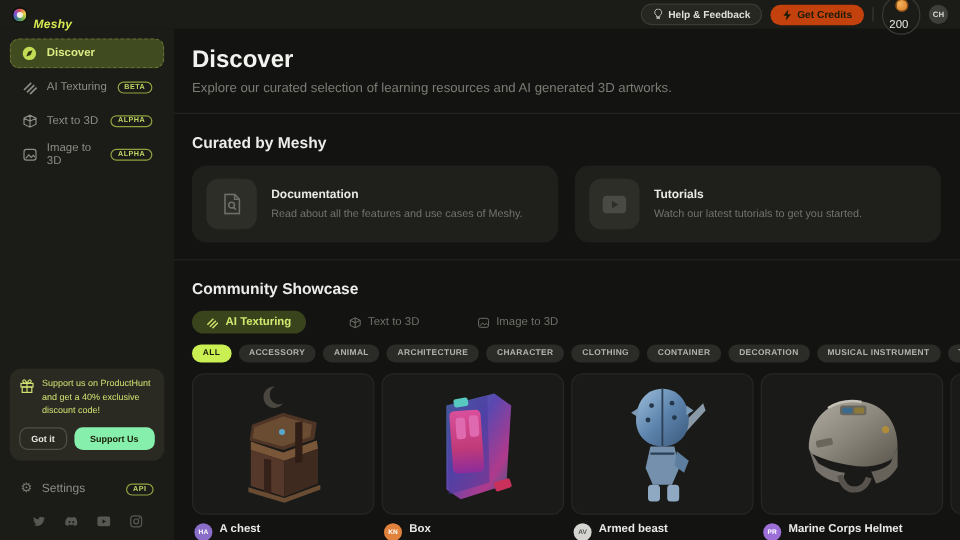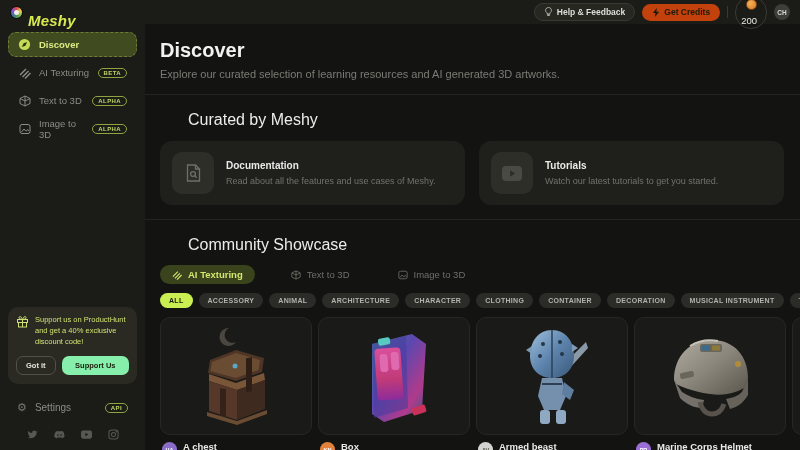--- a/index.html
+++ b/index.html
@@ -4,21 +4,21 @@
 <style>
   * { margin:0; padding:0; box-sizing:border-box; }
   html,body { width:800px; height:450px; overflow:hidden; }
   body { background:#131311; font-family:"Liberation Sans", sans-serif; color:#e8e8e5; position:relative; }
 
   
   .topbar { position:absolute; top:0; left:0; width:800px; height:24px; background:#1b1b17; display:flex; align-items:center; justify-content:space-between; padding:0 10px; z-index:5; }
   .logo { display:flex; align-items:center; gap:5px; cursor:pointer; }
   .logo-mark { width:13px; height:13px; border-radius:50%; background:conic-gradient(#d94f4f,#e8d24a,#6fae4a,#3b7a8c,#7c4fd9,#d94f4f); border:1px solid #0c0c0a; position:relative; }
   .logo-mark::after { content:""; position:absolute; left:3px; top:3px; width:5px; height:5px; border-radius:50%; background:#efefe8; }
-  .logo-text { color:#d7ea51; font-size:15px; font-weight:bold; font-style:italic; letter-spacing:.2px;margin-top:16px; }
+  .logo-text { color:#d7ea51; font-size:10px; font-weight:bold; font-style:italic; letter-spacing:.2px;margin-top:16px; }
   .topbar-right { display:flex; align-items:center; gap:7px; }
   .btn-dark { display:flex; align-items:flex-start; gap:4px; background:#272722; border:1px solid #3a3a34; color:#dededa; font-size:8.5px; font-weight:bold; border-radius:999px; padding:3px 9px; cursor:pointer; font-family:inherit; }
   .btn-lime { display:flex; align-items:center; gap:4px; background:#c2410c; border:none; color:#1a1c09; font-size:8.5px; font-weight:bold; border-radius:999px; padding:3.5px 10px; cursor:pointer; font-family:inherit; }
   .vdiv { width:1px; height:12px; background:#3a3a34; }
   .credits-pill { display:flex; align-items:flex-end; gap:5px; border:1px solid #3a3a34; border-radius:999px; padding:2px 9px 2px 5px; font-size:9.5px; color:#e8e8e5; cursor:pointer;flex-direction:column; }
   .coin { width:11px; height:11px; border-radius:50%; background:radial-gradient(circle at 35% 35%, #f2b25c, #e08a32 70%, #b8681f); border:1px solid #8a4f15; }
   .avatar-top { width:16px; height:16px; border-radius:50%; background:#3d3d3a; color:#d8d8d4; font-size:6.5px; font-weight:bold; display:flex; align-items:center; justify-content:center; cursor:pointer; }
 
   
   .sidebar { position:absolute; top:24px; left:0; width:145px; height:426px; background:#1b1b17; display:flex; flex-direction:column; }
@@ -37,21 +37,21 @@
   .settings-row { display:flex; align-items:center; gap:8px; padding:6px 9px; color:#8d8d86; font-size:10px; cursor:pointer; border-radius:8px; }
   .gear { font-size:11px; line-height:1; color:#77776f; }
   .social-row { display:flex; justify-content:center; gap:16px; padding:10px 0 4px 0; }
   .social-ic { width:11px; height:11px; display:flex; align-items:center; justify-content:center; cursor:pointer; opacity:.55; }
 
   
   .main { position:absolute; top:24px; left:145px; width:655px; height:426px; background:#131311; padding:0 16px 0 15px; overflow:hidden; }
   .page-title { font-size:20px; font-weight:bold; color:#f2f2ef; margin-top:15px; }
   .page-subtitle { font-size:11px; color:#7c7c75; margin-top:6px; }
   .hr { height:1px; background:#242422; margin:14px -16px 0 -15px; }
-  .section-heading { font-size:16px; font-weight:normal; color:#ececea; margin-top:16px;margin-left:28px; }
+  .section-heading { font-size:13px; font-weight:bold; color:#ececea; margin-top:16px; }
 
   .curated-row { display:flex; gap:14px; margin-top:12px; }
   .curated-card { flex:1; background:#1f1f1c; border-radius:12px; display:flex; align-items:center; gap:12px; padding:11px 12px; height:64px; cursor:pointer; }
   .curated-icon { width:42px; height:42px; border-radius:10px; background:#2e2e29; display:flex; align-items:center; justify-content:center; flex:0 0 42px; }
   .curated-title { font-size:10px; font-weight:bold; color:#e9e9e6; }
   .curated-desc { font-size:9px; color:#73736d; margin-top:5px; }
 
   .tabs-row { display:flex; align-items:center; gap:24px; margin-top:11px; }
   .tab { display:flex; align-items:center; gap:6px; font-size:9.5px; color:#6f6f69; cursor:pointer; padding:4px 12px; border-radius:999px; }
   .tab.active { background:#39431c; color:#d3e86e; font-weight:bold; }

